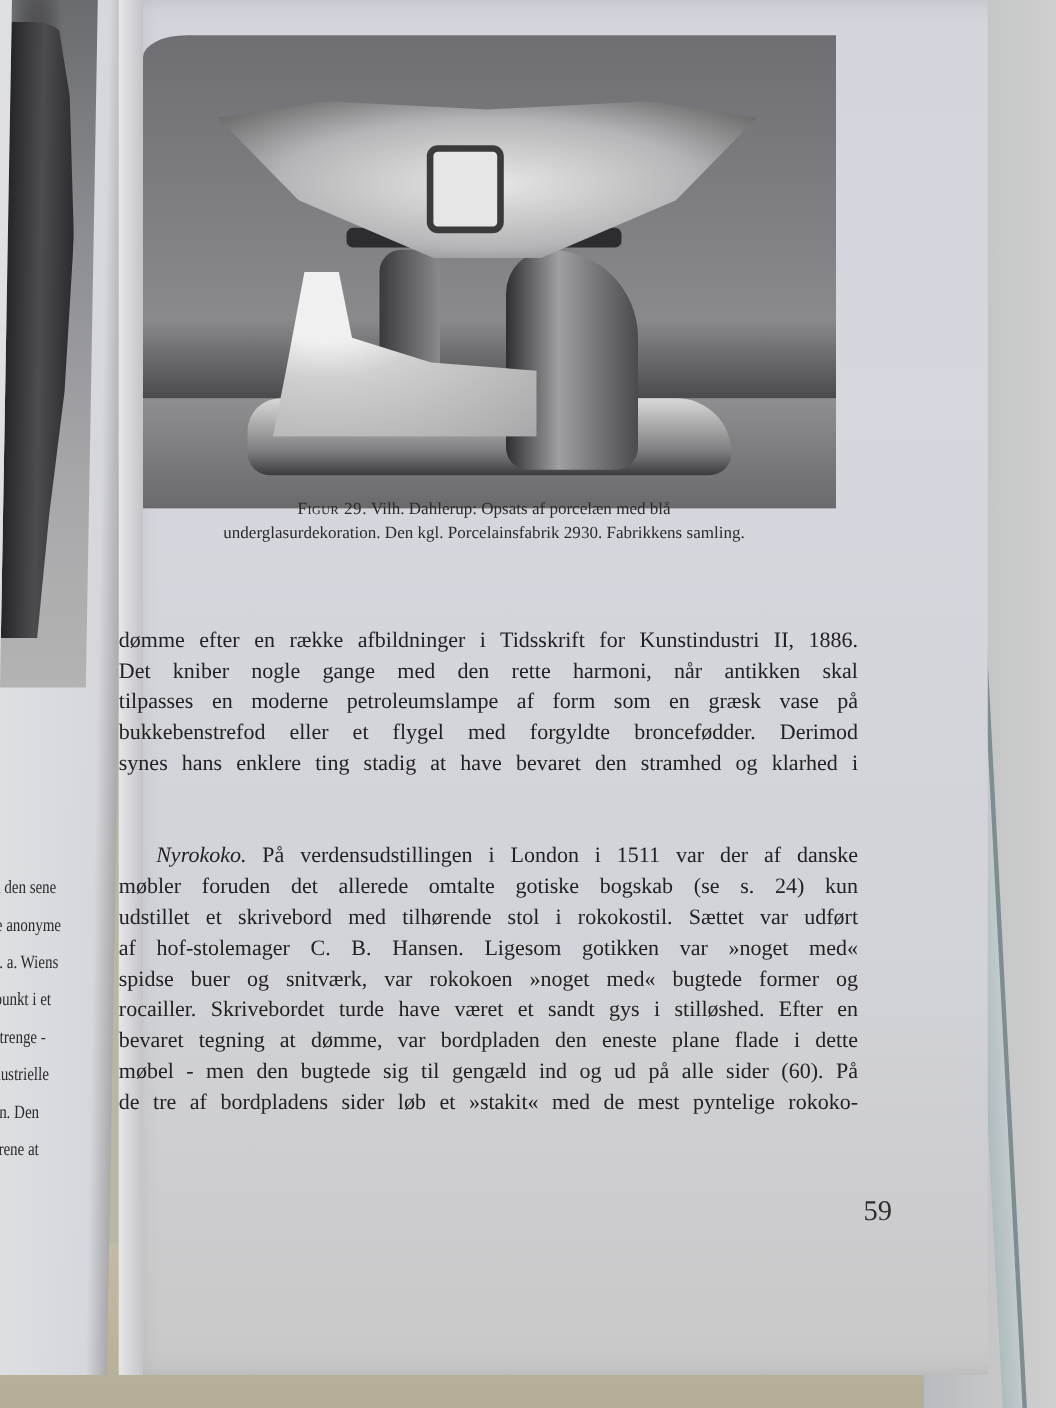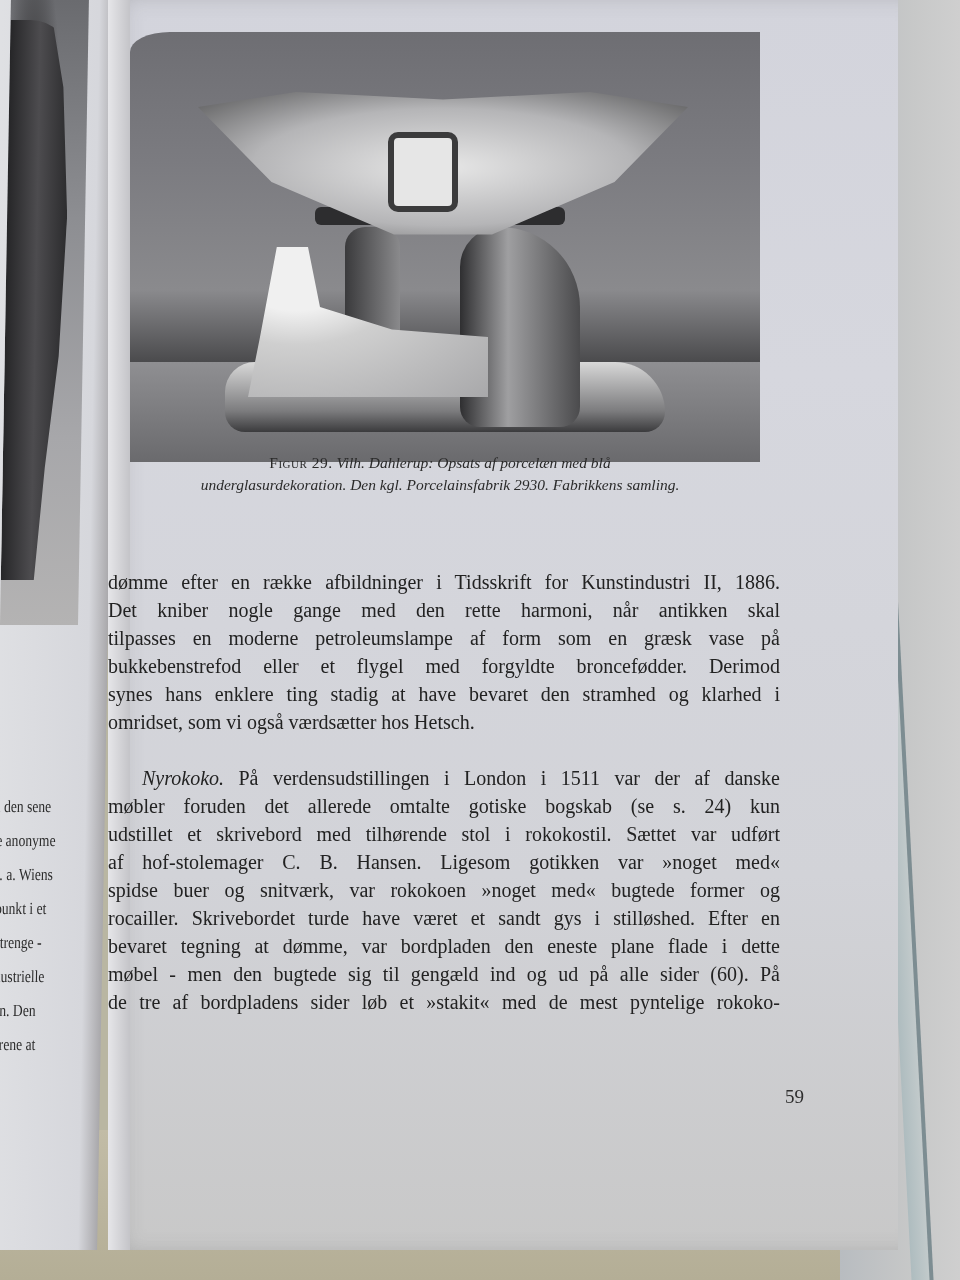--- a/index.html
+++ b/index.html
@@ -103,36 +103,36 @@
       position: absolute; left: 95px; top: 330px; width: 440px; height: 70px;
       background: linear-gradient(180deg, #d8d8d8, #7c7c7e 70%, #3b3b3d);
       border-radius: 30px 50px 20px 20px;
     }
 
     .caption {
       position: absolute; left: 160px; top: 452px; width: 560px;
       font-size: 15.5px; color: #2a2a2a; text-align: center; line-height: 22px;
     }
     .caption .fig-label { font-variant: small-caps; letter-spacing: 0.5px; }
-    .caption .fig-text { font-style: italic; }
+    .caption .fig-text { }
 
     .body-text {
       position: absolute; left: 108px; width: 672px;
       font-size: 20px; line-height: 28px; color: #222222;
       text-align: justify; text-align-last: justify;
     }
     .body-text .line { display: block; height: 28px; white-space: nowrap; text-align: justify; text-align-last: justify; }
     .body-text .line.last { text-align-last: left; }
     .para-1 { top: 568px; }
     .para-2 { top: 764px; }
     .run-in { font-style: italic; padding-left: 34px; }
 
     .page-number {
       position: absolute; left: 785px; top: 1086px;
-      font-size: 19px; color: #2e2e2e;
+      font-size: 26px; color: #2e2e2e;
     }
   </style>
 </head>
 <body>
 
 <div class="bg-bottom"></div>
 <div class="bg-right"></div>
 <div class="bg-right-edge"></div>
 
 <div class="left-page">
@@ -173,21 +173,20 @@
   </div>
   <div class="fig-text">underglasurdekoration. Den kgl. Porcelainsfabrik 2930. Fabrikkens samling.</div>
 </div>
 
 <div class="body-text para-1">
   <span class="line">dømme efter en række afbildninger i Tidsskrift for Kunstindustri II, 1886.</span>
   <span class="line">Det kniber nogle gange med den rette harmoni, når antikken skal</span>
   <span class="line">tilpasses en moderne petroleumslampe af form som en græsk vase på</span>
   <span class="line">bukkebenstrefod eller et flygel med forgyldte broncefødder. Derimod</span>
   <span class="line">synes hans enklere ting stadig at have bevaret den stramhed og klarhed i</span>
-  <span class="line last">omridset, som vi også værdsætter hos Hetsch.</span>
 </div>
 
 <div class="body-text para-2">
   <span class="line"><span class="run-in">Nyrokoko.</span> <span>På verdensudstillingen i London i 1511 var der af danske</span></span>
   <span class="line">møbler foruden det allerede omtalte gotiske bogskab (se s. 24) kun</span>
   <span class="line">udstillet et skrivebord med tilhørende stol i rokokostil. Sættet var udført</span>
   <span class="line">af hof-stolemager C. B. Hansen. Ligesom gotikken var »noget med«</span>
   <span class="line">spidse buer og snitværk, var rokokoen »noget med« bugtede former og</span>
   <span class="line">rocailler. Skrivebordet turde have været et sandt gys i stilløshed. Efter en</span>
   <span class="line">bevaret tegning at dømme, var bordpladen den eneste plane flade i dette</span>

